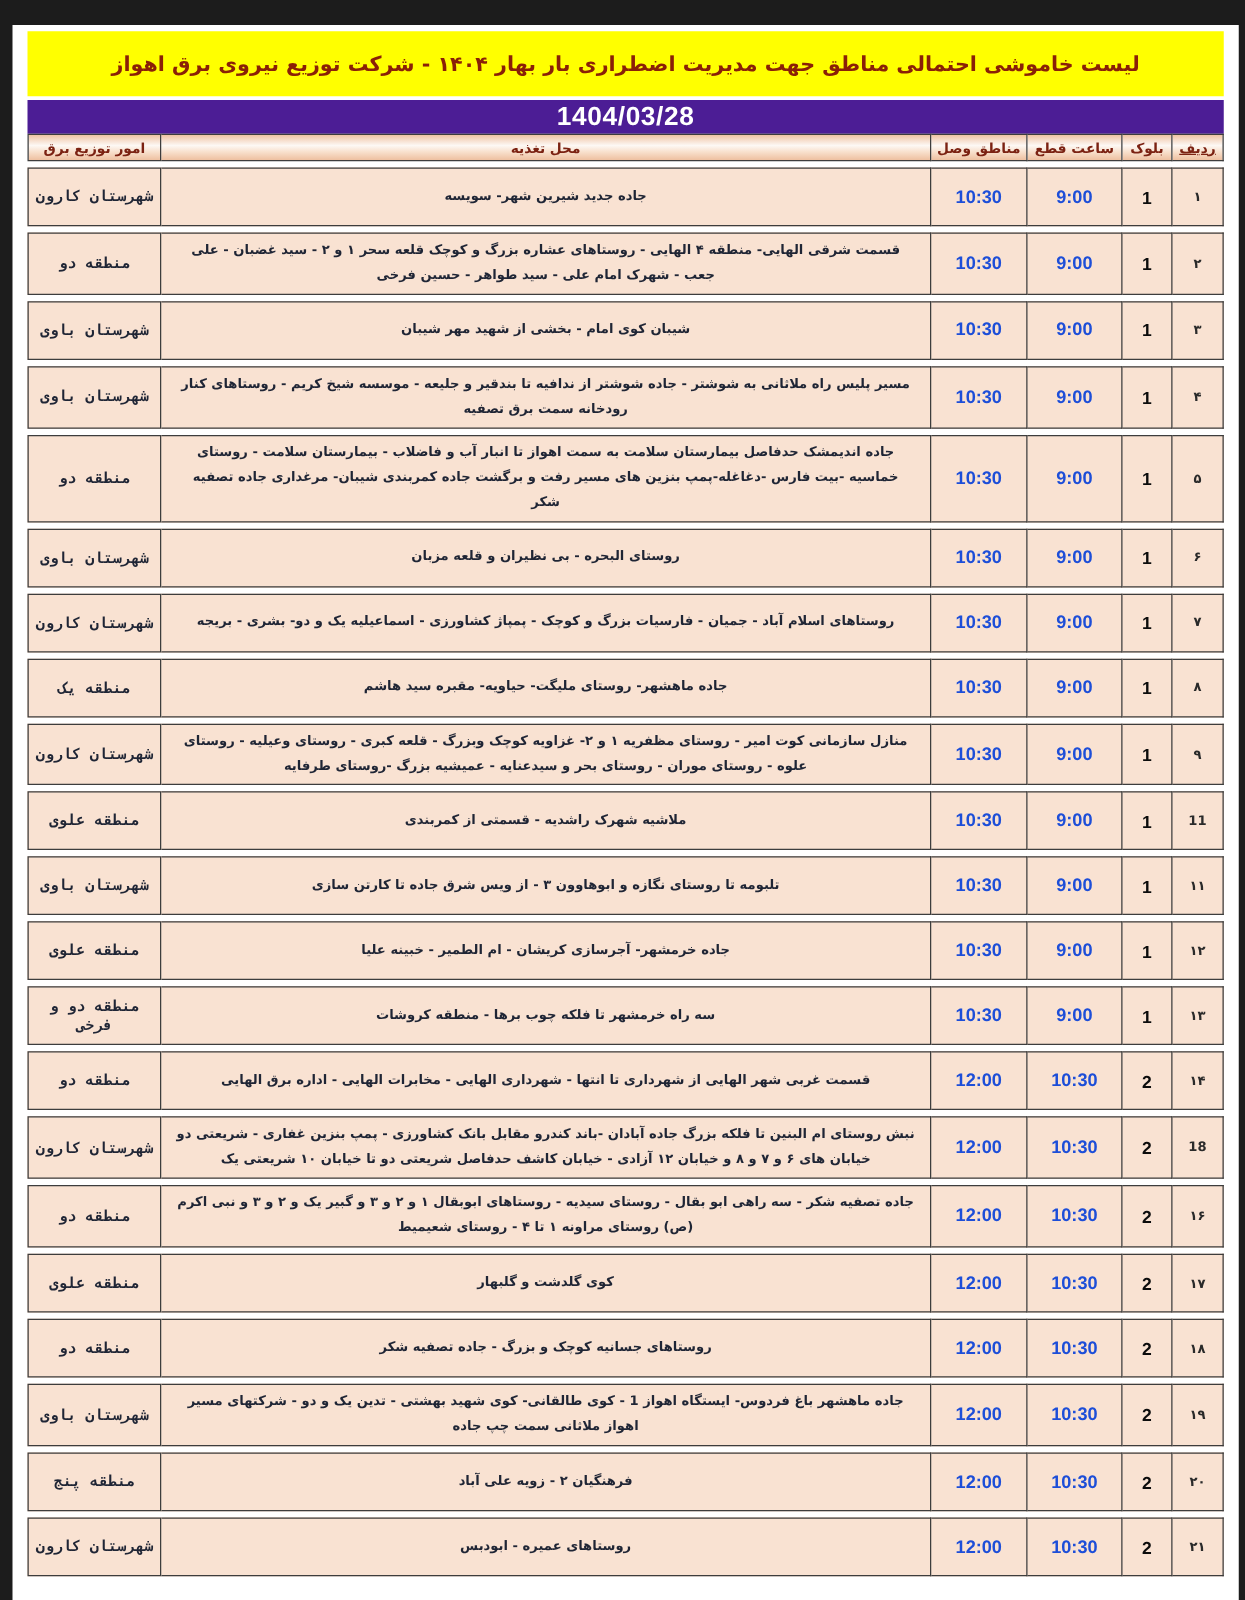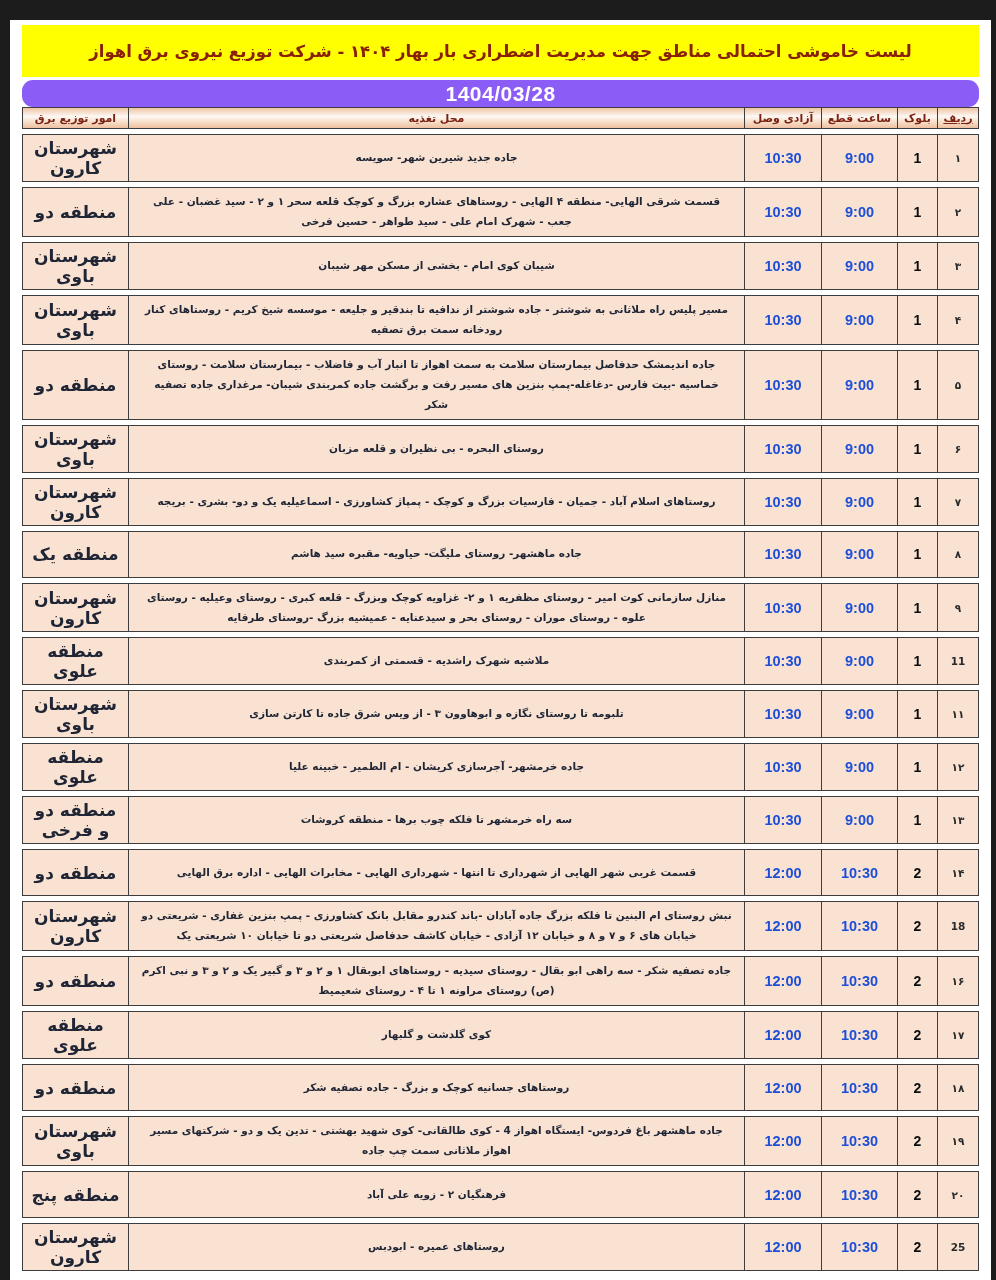--- a/index.html
+++ b/index.html
@@ -19,28 +19,27 @@
     height: 52px;
     background: #ffff00;
     display: flex; align-items: center; justify-content: center;
     color: #8a2007;
     font-weight: bold;
     font-size: 16.5px;
     margin-bottom: 3px;
   }
   .banner-red {
     height: 27px;
-    background: #8b5cf6;
+    background: #4c1d95;
     display: flex; align-items: center; justify-content: center;
     color: #ffffff;
     font-weight: bold;
     font-size: 21px;
     font-family: "Liberation Sans", sans-serif;
     letter-spacing: 0.5px;
-    border-radius: 11px;
   }
   table.outage {
     width: 100%;
     border-collapse: separate;
     border-spacing: 0 5px;
     margin-top: -5px;
   }
   tbody.rows { background: #f7dfce; }
   th, td {
     border: 1px solid #3d3d3d;
@@ -66,42 +65,42 @@
   }
   .col-radif    { width: 41px; text-decoration: underline; }
   .col-block    { width: 40px; }
   .col-cut      { width: 76px; }
   .col-connect  { width: 77px; }
   .col-district { width: 107px; }
   td.radif { font-size: 10.5px; color: #2a2a2a; }
   td.block { font-size: 14px; color: #0c0c0c; font-family: "Liberation Sans", sans-serif; }
   td.time  { font-size: 14.5px; color: #1d4ed8; font-family: "Liberation Sans", sans-serif; }
   td.location { font-size: 10.5px; line-height: 1.9; padding: 4px 12px; }
-  td.district { font-size: 17px; padding: 3px 4px; }
+  td.district { font-size: 12px; padding: 3px 4px; font-family: Liberation Mono, monospace; }
 </style>
 </head>
 <body>
 
 <div class="page">
 
   <div class="banner-yellow">
     <span>لیست خاموشی احتمالی مناطق جهت مدیریت اضطراری بار بهار ۱۴۰۴ - شرکت توزیع نیروی برق اهواز</span>
   </div>
 
   <div class="banner-red">
     <span>1404/03/28</span>
   </div>
 
   <table class="outage">
     <thead>
       <tr>
         <th class="col-radif">ردیف</th>
         <th class="col-block">بلوک</th>
         <th class="col-cut">ساعت قطع</th>
-        <th class="col-connect">آزادی وصل</th>
+        <th class="col-connect">مناطق وصل</th>
         <th>محل تغذیه</th>
         <th class="col-district">امور توزیع برق</th>
       </tr>
     </thead>
     <tbody class="rows" id="tbody">
         <tr>
           <td class="radif">۱</td>
           <td class="block">1</td>
           <td class="time">9:00</td>
           <td class="time">10:30</td>
@@ -114,21 +113,21 @@
           <td class="time">9:00</td>
           <td class="time">10:30</td>
           <td class="location">قسمت شرقی الهایی- منطقه ۴ الهایی - روستاهای عشاره بزرگ و کوچک قلعه سحر ۱ و ۲ - سید غضبان - علی جعب - شهرک امام علی - سید طواهر - حسین فرخی</td>
           <td class="district">منطقه دو</td>
         </tr>
         <tr>
           <td class="radif">۳</td>
           <td class="block">1</td>
           <td class="time">9:00</td>
           <td class="time">10:30</td>
-          <td class="location">شیبان کوی امام - بخشی از مسکن مهر شیبان</td>
+          <td class="location">شیبان کوی امام - بخشی از شهید مهر شیبان</td>
           <td class="district">شهرستان باوی</td>
         </tr>
         <tr>
           <td class="radif">۴</td>
           <td class="block">1</td>
           <td class="time">9:00</td>
           <td class="time">10:30</td>
           <td class="location">مسیر پلیس راه ملاثانی به شوشتر - جاده شوشتر از ندافیه تا بندقیر و جلیعه - موسسه شیخ کریم - روستاهای کنار رودخانه سمت برق تصفیه</td>
           <td class="district">شهرستان باوی</td>
         </tr>
@@ -242,33 +241,33 @@
           <td class="time">10:30</td>
           <td class="time">12:00</td>
           <td class="location">روستاهای جسانیه کوچک و بزرگ - جاده تصفیه شکر</td>
           <td class="district">منطقه دو</td>
         </tr>
         <tr>
           <td class="radif">۱۹</td>
           <td class="block">2</td>
           <td class="time">10:30</td>
           <td class="time">12:00</td>
-          <td class="location">جاده ماهشهر باغ فردوس- ایستگاه اهواز 4 - کوی طالقانی- کوی شهید بهشتی - تدین یک و دو - شرکتهای مسیر اهواز ملاثانی سمت چپ جاده</td>
+          <td class="location">جاده ماهشهر باغ فردوس- ایستگاه اهواز 1 - کوی طالقانی- کوی شهید بهشتی - تدین یک و دو - شرکتهای مسیر اهواز ملاثانی سمت چپ جاده</td>
           <td class="district">شهرستان باوی</td>
         </tr>
         <tr>
           <td class="radif">۲۰</td>
           <td class="block">2</td>
           <td class="time">10:30</td>
           <td class="time">12:00</td>
           <td class="location">فرهنگیان ۲ - زویه علی آباد</td>
           <td class="district">منطقه پنج</td>
         </tr>
         <tr>
-          <td class="radif">25</td>
+          <td class="radif">۲۱</td>
           <td class="block">2</td>
           <td class="time">10:30</td>
           <td class="time">12:00</td>
           <td class="location">روستاهای عمیره - ابودبس</td>
           <td class="district">شهرستان کارون</td>
         </tr>
       </tbody>
   </table>
 
 </div>

